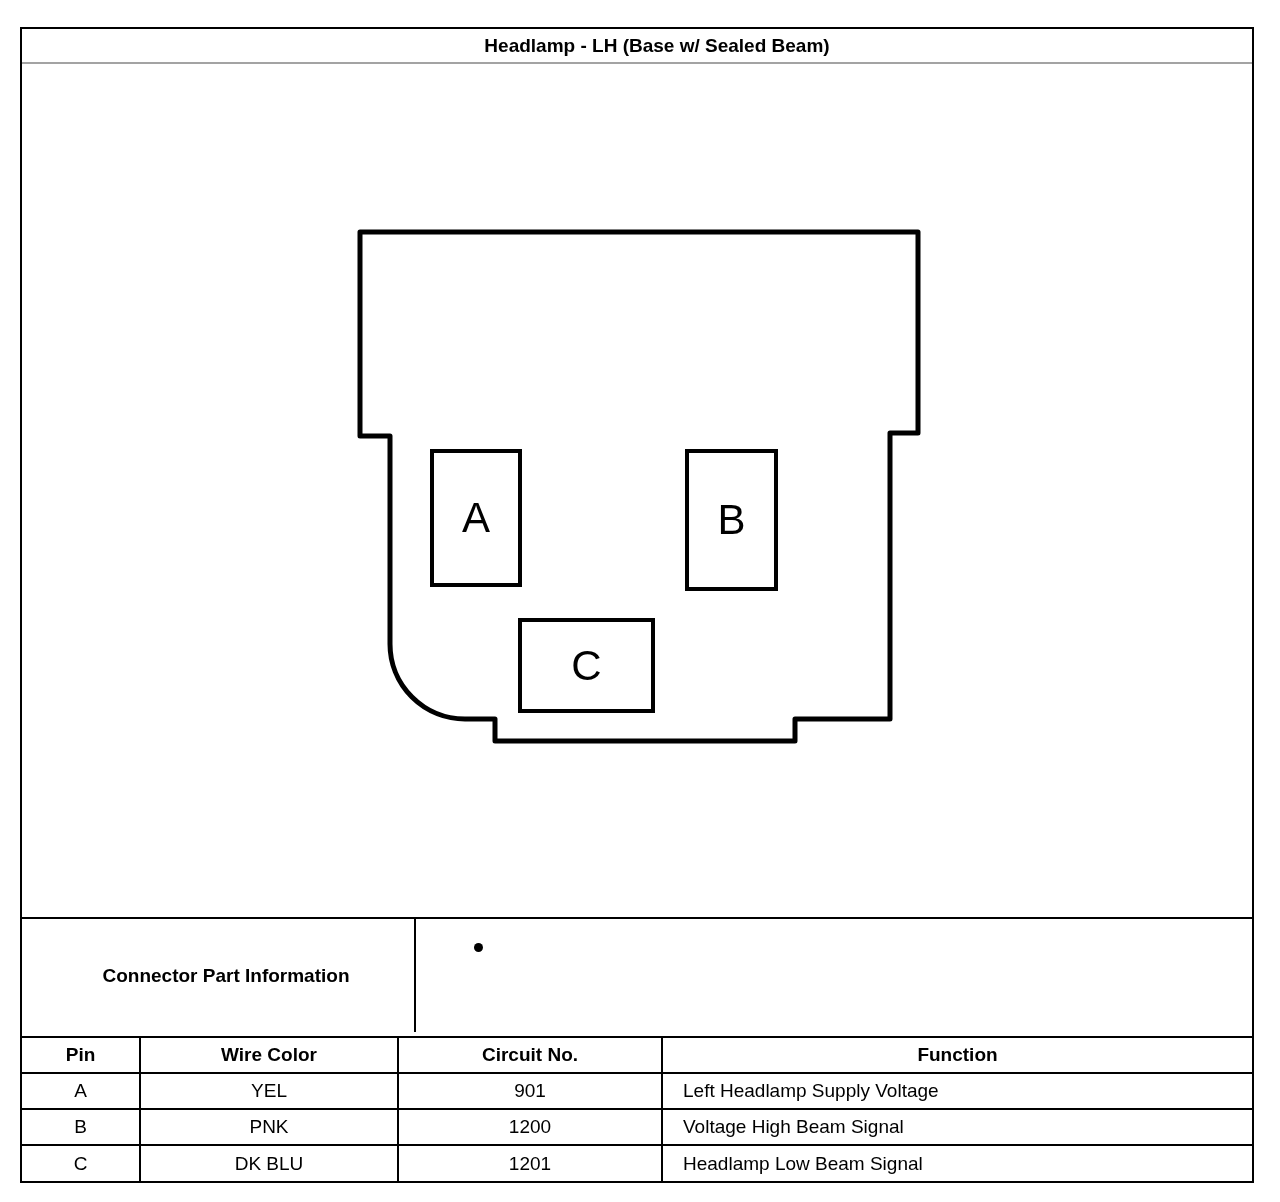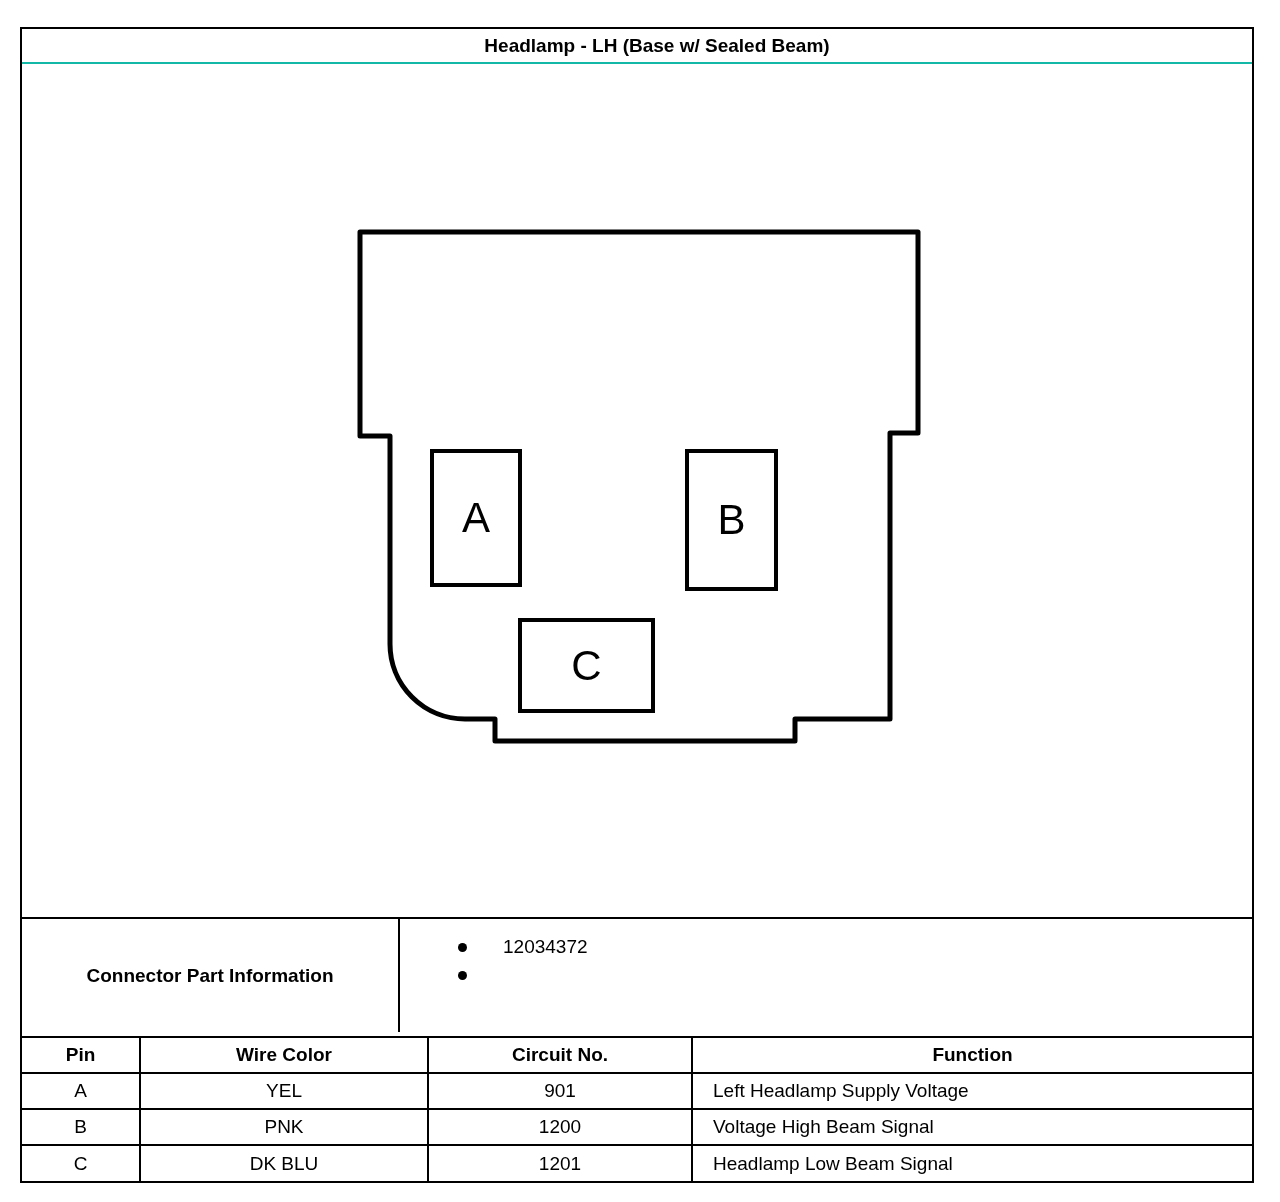--- a/index.html
+++ b/index.html
@@ -22,21 +22,21 @@
     top: 27px;
     width: 1234px;
     height: 1156px;
     border: 2px solid #000000;
     box-sizing: border-box;
     display: flex;
     flex-direction: column;
   }
   .title-bar {
     height: 33px;
-    border-bottom: 2px solid #14b8a6;
+    border-bottom: 2px solid #a3a3a3;
     display: flex;
     align-items: center;
     justify-content: center;
     font-weight: bold;
     font-size: 19px;
     flex: 0 0 auto;
     padding-left: 40px;
   }
   .diagram {
     position: relative;
@@ -68,20 +68,21 @@
   .part-info-label {
     width: 378px;
     flex: 0 0 auto;
     border-right: 2px solid #000000;
     box-sizing: border-box;
     display: flex;
     align-items: center;
     justify-content: center;
     font-weight: bold;
     font-size: 19px;
+    margin-left: 16px;
   }
   .part-info-items {
     flex: 1 1 auto;
     padding: 14px 0 0 58px;
     box-sizing: border-box;
   }
   .bullet-row {
     display: flex;
     align-items: center;
     height: 28px;
@@ -111,21 +112,21 @@
   }
   table.pin-table th,
   table.pin-table td {
     border: 2px solid #000000;
     height: 36px;
     padding: 0 6px;
     text-align: center;
     box-sizing: border-box;
   }
   table.pin-table th.col-pin,  table.pin-table td.col-pin  { width: 118px; }
-  table.pin-table th.col-wire, table.pin-table td.col-wire { width: 288px; }
+  table.pin-table th.col-wire, table.pin-table td.col-wire { width: 258px; }
   table.pin-table th.col-ckt,  table.pin-table td.col-ckt  { width: 264px; }
   table.pin-table th {
     font-weight: bold;
   }
   table.pin-table td.col-func,
   table.pin-table th.col-func {
   }
   table.pin-table td.col-func {
     text-align: left;
     padding-left: 20px;
@@ -172,24 +173,20 @@
       <div class="pin-box" style="left:496px; top:554px; width:137px; height:95px;">
         <span>C</span>
       </div>
     </div>
 
     <div class="part-info">
       <div class="part-info-label">Connector Part Information</div>
       <div class="part-info-items">
         <div class="bullet-row">
           <span class="bullet-dot"></span>
-          <span class="bullet-text">12034372</span>
-        </div>
-        <div class="bullet-row">
-          <span class="bullet-dot"></span>
         </div>
       </div>
     </div>
 
     <div class="gap"></div>
 
     <table class="pin-table">
       <thead>
         <tr>
           <th class="col-pin">Pin</th>

